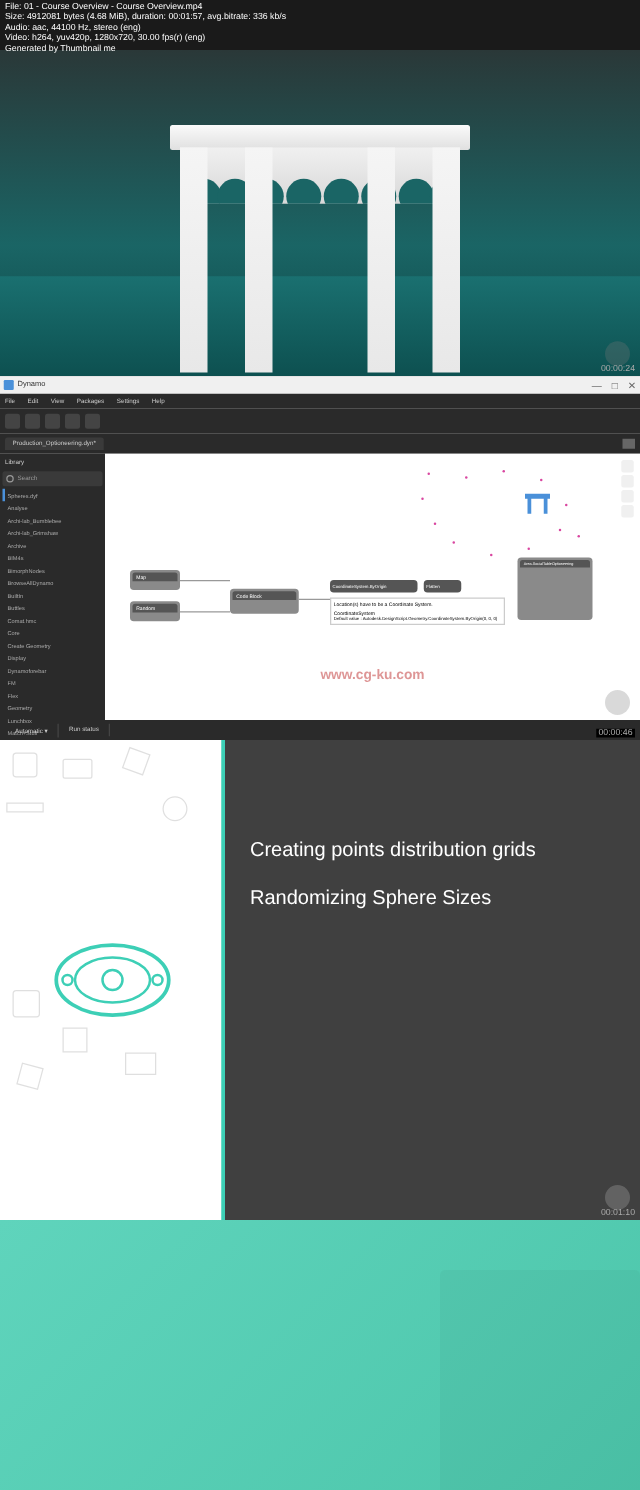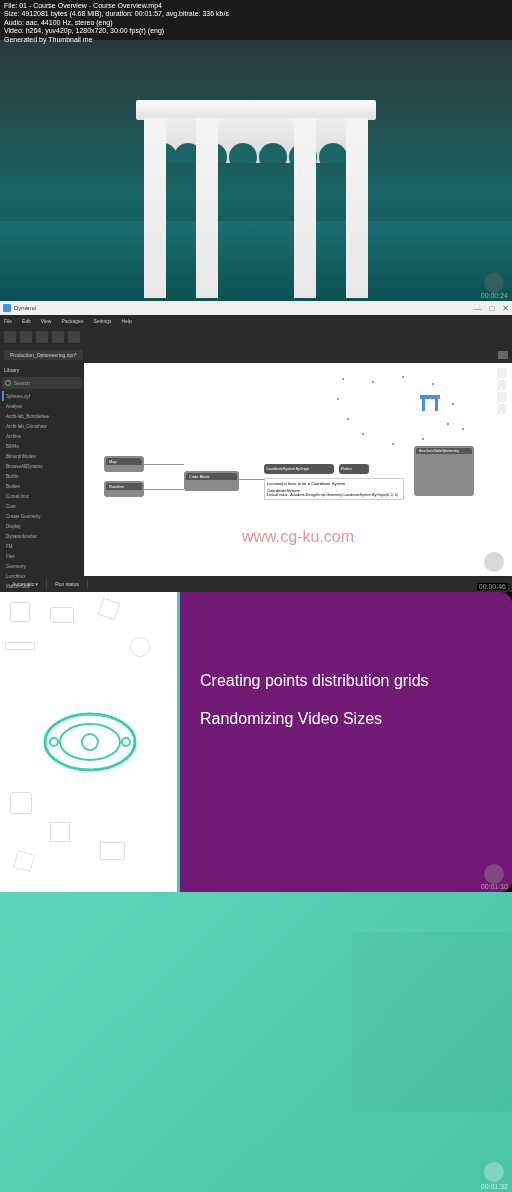--- a/index.html
+++ b/index.html
@@ -42,29 +42,29 @@
 .points { position: absolute; top: 10px; right: 40px; width: 140px; height: 80px; }
 .pt { position: absolute; width: 2px; height: 2px; background: #d946a0; border-radius: 50%; }
 .cube-icon { position: absolute; top: 30px; right: 70px; width: 24px; height: 20px; }
 .cube-icon svg { width: 100%; height: 100%; }
 .nodes { position: absolute; bottom: 50px; left: 20px; right: 20px; height: 80px; }
 .node { position: absolute; background: #8a8a8a; border-radius: 3px; font-size: 4px; color: #fff; padding: 2px; }
 .node-hdr { background: #555; padding: 1px 3px; font-size: 4px; border-radius: 2px 2px 0 0; }
 .wire { position: absolute; height: 1px; background: #999; }
 .canvas-ctrl { position: absolute; top: 5px; right: 5px; display: flex; flex-direction: column; gap: 2px; }
 .cc { width: 10px; height: 10px; background: #f0f0f0; border-radius: 2px; }
-.watermark { position: absolute; bottom: 30px; left: 50%; transform: translateX(-50%); color: rgba(200,80,80,0.6); font-size: 16px; font-weight: normal; }
+.watermark { position: absolute; bottom: 30px; left: 50%; transform: translateX(-50%); color: rgba(200,80,80,0.6); font-size: 11px; font-weight: bold; }
 .statusbar { height: 16px; background: #2a2a2a; display: flex; align-items: center; padding: 0 4px; font-size: 5px; color: #ccc; }
 .sb-item { padding: 2px 8px; border-right: 1px solid #444; }
 .circle-btn2 { position: absolute; bottom: 20px; right: 8px; width: 20px; height: 20px; border-radius: 50%; background: rgba(180,180,180,0.5); }
 .timestamp2 { position: absolute; bottom: 2px; right: 4px; color: #aaa; font-size: 7px; z-index: 5; background: #000; padding: 0 2px; }
 .tooltip { position: absolute; background: #fff; border: 1px solid #ccc; font-size: 4px; padding: 2px; width: 140px; }
 
 
-.panel3 { height: 300px; background: #701a75; position: relative; display: flex; border-radius: 11px; }
+.panel3 { height: 384px; background: #404040; position: relative; display: flex; }
 .icon-strip { width: 180px; background: #fff; position: relative; overflow: hidden; }
 .pattern-bg { position: absolute; inset: 0; opacity: 0.15; }
 .pattern-icon { position: absolute; border: 1.5px solid #333; }
 .center-icon { position: absolute; left: 50%; top: 50%; transform: translate(-50%, -50%); width: 100px; height: 70px; }
 .green-border { position: absolute; right: -3px; top: 0; bottom: 0; width: 6px; background: #3dcfb6; }
 .slide-text { flex: 1; padding: 80px 20px; color: #fff; font-size: 16px; font-weight: 300; }
 .slide-text p { margin-bottom: 20px; }
 .timestamp3 { position: absolute; bottom: 2px; right: 4px; color: #aaa; font-size: 7px; }
 .circle-btn3 { position: absolute; bottom: 8px; right: 8px; width: 20px; height: 20px; border-radius: 50%; background: rgba(180,180,180,0.3); }
 
@@ -253,21 +253,21 @@
         <ellipse cx="50" cy="35" rx="30" ry="18" fill="none" stroke="#3dcfb6" stroke-width="2"></ellipse>
         <circle cx="50" cy="35" r="8" fill="none" stroke="#3dcfb6" stroke-width="2"></circle>
         <circle cx="14" cy="35" r="4" fill="none" stroke="#3dcfb6" stroke-width="2"></circle>
         <circle cx="86" cy="35" r="4" fill="none" stroke="#3dcfb6" stroke-width="2"></circle>
       </svg>
     </div>
     <div class="green-border"></div>
   </div>
   <div class="slide-text">
     <p>Creating points distribution grids</p>
-    <p>Randomizing Video Sizes</p>
+    <p>Randomizing Sphere Sizes</p>
   </div>
   <div class="circle-btn3"></div>
   <div class="timestamp3">00:01:10</div>
 </div>
 
 <div class="panel4">
   <div class="laptop-hint"></div>
   <div class="circle-btn4"></div>
   <div class="timestamp4">00:01:32</div>
 </div>

